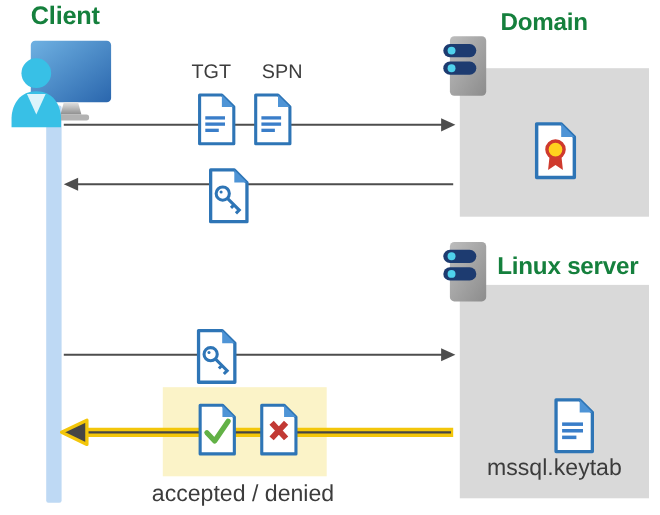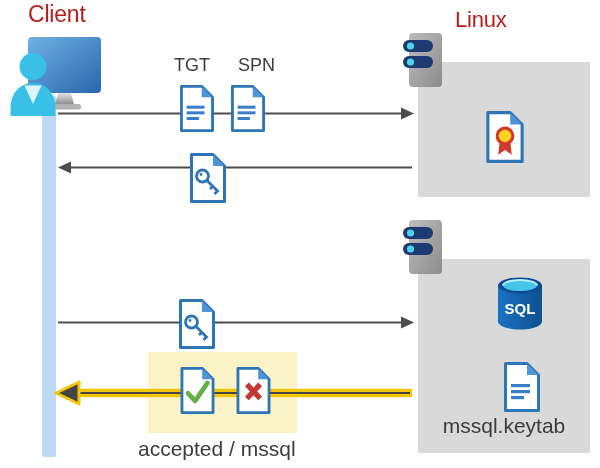--- a/index.html
+++ b/index.html
@@ -1,21 +1,21 @@
 <!DOCTYPE html>
 <html><head>
 <meta charset="utf-8">
 <style>
   html,body{margin:0;padding:0;background:#ffffff;}
   .stage{
     position:relative;width:600px;height:468px;background:#ffffff;overflow:hidden;
     font-family:"Liberation Sans",sans-serif;
   }
   .abs{position:absolute;}
-  .heading{font-weight:normal;color:#b91c1c;font-size:22px;line-height:27px;letter-spacing:-0.2px;}
+  .heading{font-weight:bold;color:#15803d;font-size:22px;line-height:27px;letter-spacing:-0.2px;}
   .client-heading{font-size:23px;}
   .gray-box{background:#d9d9d9;z-index:1;}
   .highlight{background:#fbf3c8;z-index:1;}
   .timeline{background:#bed9f4;border-radius:2px;z-index:1;}
   .small-label{font-size:18px;color:#3d3d3d;text-align:left;z-index:4;}
   .caption{font-size:21px;color:#3c3c3c;z-index:4;}
   .icon{z-index:3;}
   .icon svg{display:block;width:100%;height:100%;}
   #arrows{position:absolute;left:0;top:0;z-index:2;pointer-events:none;}
   .keytab-caption{text-align:center;}
@@ -85,21 +85,21 @@
         </linearGradient>
       </defs>
       <rect x="9" y="2" width="33" height="54" rx="4" fill="url(#srv1)"></rect>
       <rect x="3" y="9" width="30" height="12" rx="6" fill="#1d3b70"></rect>
       <circle cx="10.5" cy="15" r="3.6" fill="#4fd2ec"></circle>
       <rect x="3" y="25" width="30" height="12" rx="6" fill="#1d3b70"></rect>
       <circle cx="10.5" cy="31" r="3.6" fill="#4fd2ec"></circle>
     </svg>
   </div>
   <div class="abs" style="left:455px;top:6px;z-index:4;">
-    <div class="heading">Linux</div>
+    <div class="heading">Domain</div>
   </div>
   <div class="abs icon" style="left:484px;top:110px;width:42px;height:54px;">
     <svg viewBox="0 0 40 52">
       <path d="M3.5 2.5 L25 2.5 L36.5 14 L36.5 49.5 L3.5 49.5 Z" fill="#ffffff" stroke="#2e75b6" stroke-width="3" stroke-linejoin="round"></path>
       <path d="M25 2.5 L36.5 14 L25 14 Z" fill="#4e94d6"></path>
       <path d="M15 29 L13.5 43 L20 38.5 L26.5 43 L25 29 Z" fill="#cf3a2d"></path>
       <circle cx="20" cy="25" r="7.5" fill="#ffd21e" stroke="#cf3a2d" stroke-width="3"></circle>
     </svg>
   </div>
 
@@ -111,35 +111,21 @@
             <stop offset="1" stop-color="#8c8c8c"></stop>
         </linearGradient>
       </defs>
       <rect x="9" y="2" width="33" height="54" rx="4" fill="url(#srv2)"></rect>
       <rect x="3" y="9" width="30" height="12" rx="6" fill="#1d3b70"></rect>
       <circle cx="10.5" cy="15" r="3.6" fill="#4fd2ec"></circle>
       <rect x="3" y="25" width="30" height="12" rx="6" fill="#1d3b70"></rect>
       <circle cx="10.5" cy="31" r="3.6" fill="#4fd2ec"></circle>
     </svg>
   </div>
-  <div class="abs icon" style="left:496px;top:276px;width:48px;height:57px;">
-    <svg viewBox="0 0 48 56">
-      <defs>
-        <linearGradient id="sqlg" x1="0" y1="0" x2="1" y2="0">
-          <stop offset="0" stop-color="#1b72c4"></stop>
-            <stop offset="1" stop-color="#0d518f"></stop>
-        </linearGradient>
-      </defs>
-      <path d="M2 9 L2 45 A22 8 0 0 0 46 45 L46 9 Z" fill="url(#sqlg)"></path>
-      <ellipse cx="24" cy="9" rx="22" ry="8" fill="#0a4d94"></ellipse>
-      <ellipse cx="24" cy="9" rx="17" ry="5.5" fill="#45c6e9"></ellipse>
-      <path d="M7 9 A17 5.5 0 0 1 41 9" fill="none" stroke="#bdeffa" stroke-width="2"></path>
-      <text x="24" y="37" font-size="15" font-weight="bold" fill="#ffffff" text-anchor="middle">SQL</text>
-    </svg>
-  </div>
+  <div class="abs heading" style="left:452px;top:228px;z-index:4;">Linux server</div>
   <div class="abs icon" style="left:502px;top:361px;width:40px;height:52px;">
     <svg viewBox="0 0 40 52">
       <path d="M3.5 2.5 L25 2.5 L36.5 14 L36.5 49.5 L3.5 49.5 Z" fill="#ffffff" stroke="#2e75b6" stroke-width="3" stroke-linejoin="round"></path>
       <path d="M25 2.5 L36.5 14 L25 14 Z" fill="#4e94d6"></path>
       <rect x="9" y="23" width="19" height="3.2" fill="#3a7ec9"></rect>
       <rect x="9" y="29" width="19" height="3.2" fill="#3a7ec9"></rect>
       <rect x="9" y="35" width="13" height="3.2" fill="#3a7ec9"></rect>
     </svg>
   </div>
   <div class="abs caption keytab-caption" style="left:418px;top:414px;width:172px;">mssql.keytab</div>
@@ -196,15 +182,15 @@
       <path d="M10 29 L17.5 37 L30.5 18" fill="none" stroke="#62b146" stroke-width="5" stroke-linecap="round" stroke-linejoin="round"></path>
     </svg>
   </div>
   <div class="abs icon" style="left:232px;top:366px;width:43px;height:49px;">
     <svg viewBox="0 0 40 52">
       <path d="M3.5 2.5 L25 2.5 L36.5 14 L36.5 49.5 L3.5 49.5 Z" fill="#ffffff" stroke="#2e75b6" stroke-width="3" stroke-linejoin="round"></path>
       <path d="M25 2.5 L36.5 14 L25 14 Z" fill="#4e94d6"></path>
       <path d="M13 19.5 L27 34.5 M27 19.5 L13 34.5" fill="none" stroke="#c23934" stroke-width="5.6"></path>
     </svg>
   </div>
-  <div class="abs caption" style="left:138px;top:437px;">accepted / mssql</div>
+  <div class="abs caption" style="left:138px;top:437px;">accepted / denied</div>
 
 </div>
 
 </body></html>

